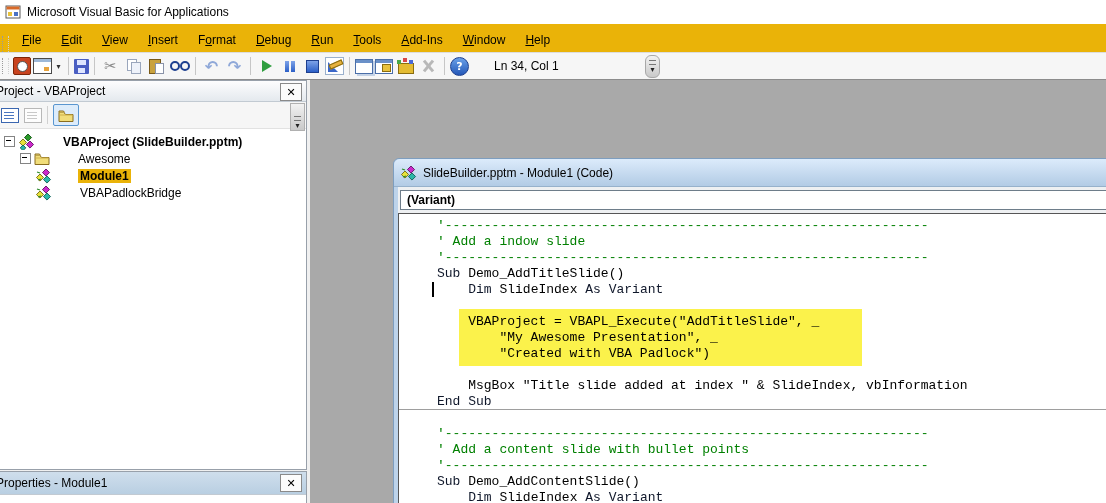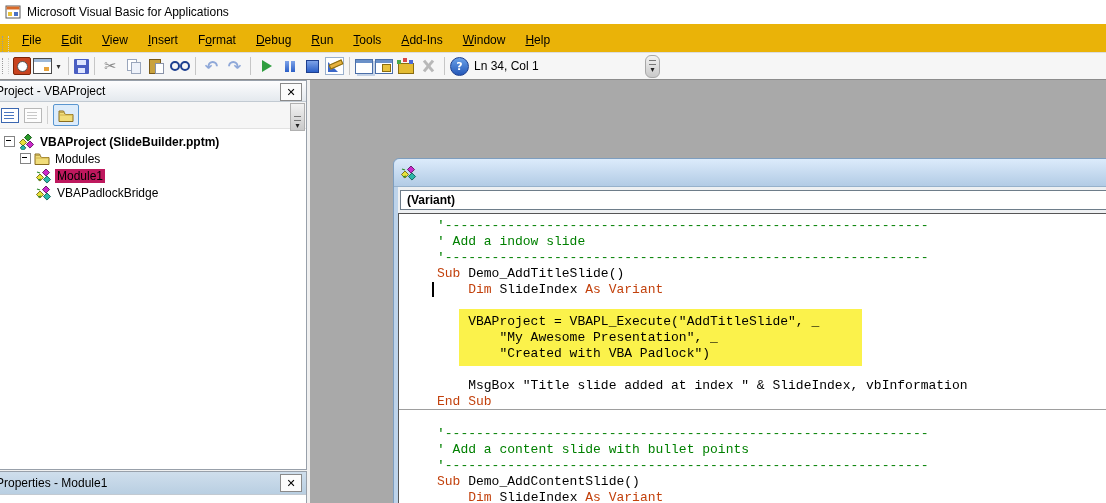--- a/index.html
+++ b/index.html
@@ -12,21 +12,21 @@
   .menubar{height:28px;background:#eab308;display:flex;align-items:flex-end;font-size:12px;}
   .grip{width:5px;height:16px;border-left:1px dotted #9a9a9a;border-right:1px dotted #cfcfcf;margin:0 3px 0 2px;}
   .menu-item{padding:5px 10px;cursor:default;}
   .menu-item u{text-decoration:underline;}
 
   
   .toolbar{height:26px;background:#f6f6f6;border-top:1px solid #dddddd;border-bottom:1px solid #b3b3b3;
            display:flex;align-items:center;position:relative;}
   #toolbar-groups{display:flex;align-items:center;}
   .tb-sep{width:1px;height:18px;background:#c6c6c6;margin:0 4px;}
-  .lncol{font-size:12px;margin-left:4px;white-space:nowrap;}
+  .lncol{font-size:12px;margin-left:24px;white-space:nowrap;}
   .tbi{width:21px;height:21px;display:inline-flex;align-items:center;justify-content:center;position:relative;
        flex:none;font-family:"DejaVu Sans",sans-serif;margin:0 1px;}
   .tb-dd{width:11px;height:20px;display:inline-flex;align-items:center;justify-content:center;font-size:8px;color:#333;}
   .tb-dd::before{content:"▾";}
   
   .tbi-host-app{background:#c8431f;border:1px solid #7e2507;border-radius:2px;width:16px;height:16px;}
   .tbi-host-app::after{content:"";width:9px;height:9px;background:#fff;border-radius:50%;border:1px solid #555;}
   .tbi-insert-userform{width:17px;height:14px;background:#fff;border:1px solid #4a4a4a;align-items:flex-start;}
   .tbi-insert-userform::before{content:"";width:100%;height:3px;background:#9db8d8;}
   .tbi-insert-userform::after{content:"";position:absolute;right:2px;bottom:2px;width:5px;height:4px;background:#e8a33d;}
@@ -97,39 +97,39 @@
   .pp-overflow::before{content:"";width:7px;height:3px;border-top:1px solid #777;border-bottom:1px solid #777;margin-bottom:2px;}
   .pp-overflow::after{content:"▾";font-size:8px;line-height:5px;color:#222;font-family:"DejaVu Sans",sans-serif;}
 
   .tree{font-size:12px;padding-top:4px;}
   .trow{height:17px;display:flex;align-items:center;gap:3px;white-space:nowrap;}
   .trow.r1{padding-left:8px;font-weight:bold;}
   .trow.r2{padding-left:24px;}
   .trow.r3,.trow.r4{padding-left:40px;}
   .expander{width:9px;height:9px;background:#fff;border:1px solid #848484;position:relative;flex:none;}
   .expander::before{content:"";position:absolute;left:1px;top:3px;width:5px;height:1px;background:#000;}
-  .tlabel{padding:0 2px;}
-  .tlabel.sel{background:#be185d;}
+  .tlabel{padding:0 2px;margin-left:23px;}
+  .tlabel.sel{background:#eab308;font-weight:bold;}
   .ticon{display:inline-flex;flex:none;}
 
   
   .codewin{position:absolute;left:393px;top:78px;width:720px;height:440px;background:#bdd3ea;
       border:1px solid #7e9ebf;border-radius:6px 0 0 0;padding-left:4px;box-sizing:border-box;}
   .cw-title{height:27px;margin-left:-4px;border-radius:6px 0 0 0;display:flex;align-items:center;gap:6px;padding-left:7px;
       background:linear-gradient(#dcebfb,#b2cbe5);border-bottom:1px solid #97b1cb;font-size:12px;}
   .cw-body{background:#eef0f2;height:calc(100% - 28px);}
   .combo-row{height:26px;padding:3px 0 0 2px;box-sizing:border-box;}
   .combo{height:20px;background:#fff;border:1px solid #6e7d8a;display:flex;align-items:center;padding-left:6px;
       font-weight:bold;font-size:12px;box-sizing:border-box;}
   .code-pane{position:relative;background:#fff;border-top:1px solid #565656;border-left:1px solid #565656;
       height:calc(100% - 26px);overflow:hidden;box-sizing:border-box;
       font-family:"Liberation Mono","DejaVu Sans Mono",monospace;font-size:13px;line-height:16px;}
   #code-lines{position:relative;padding:4px 0 0 38px;}
   .cl{height:16px;white-space:pre;position:relative;}
-  .cl .k{color:#c2410c;}
+  .cl .k{color:#0f172a;}
   .cl .c{color:#008000;}
   .proc-sep{height:1px;background:#9e9e9e;margin:-1px 0 0 -38px;}
   .hl-overlay{position:absolute;left:60px;width:403px;background:#fbf24b;z-index:0;}
   #code-lines{z-index:1;}
   .caret{position:absolute;left:33px;width:2px;height:15px;background:#000;z-index:2;}
 </style>
 </head>
 <body>
 
 <div class="screen">
@@ -235,21 +235,21 @@
           </div>
           <div class="trow r2">
             <span class="expander"></span>
             <span class="ticon">
                 <svg width="16" height="13" viewBox="0 0 16 13">
                   <path d="M1 3.5 h5 l1.5 2 H15 v7 H1 z" fill="#f1dd7a" stroke="#8a6d1f"></path>
                   <path d="M1 3.5 v-1.5 h4.5 l1 1.5" fill="#f1dd7a" stroke="#8a6d1f"></path>
                   <path d="M1.5 6 H14.5" stroke="#cdb04a" fill="none"></path>
                 </svg>
               </span>
-            <span class="tlabel">Modules</span>
+            <span class="tlabel">Awesome</span>
           </div>
           <div class="trow r3">
             <span class="ticon">
                 <svg width="16" height="16" viewBox="0 0 16 16">
                   <rect width="5" height="5" fill="#cc29cc" stroke="#5a0a5a" stroke-width="0.8" transform="translate(10 1) rotate(45)"></rect>
                   <rect width="5" height="5" fill="#e8e23a" stroke="#6a6008" stroke-width="0.8" transform="translate(4 6) rotate(45)"></rect>
                   <rect width="5" height="5" fill="#2ab8a8" stroke="#0a5a50" stroke-width="0.8" transform="translate(11 8) rotate(45)"></rect>
                   <path d="M1 4 L4 5 M2 12 L5 11" stroke="#2a8a2a" stroke-width="1.2" fill="none"></path>
                 </svg>
               </span>
@@ -281,20 +281,21 @@
     <div class="codewin">
       <div class="cw-title">
         <span class="ticon">
             <svg width="16" height="16" viewBox="0 0 16 16">
               <rect width="5" height="5" fill="#cc29cc" stroke="#5a0a5a" stroke-width="0.8" transform="translate(10 1) rotate(45)"></rect>
               <rect width="5" height="5" fill="#e8e23a" stroke="#6a6008" stroke-width="0.8" transform="translate(4 6) rotate(45)"></rect>
               <rect width="5" height="5" fill="#2ab8a8" stroke="#0a5a50" stroke-width="0.8" transform="translate(11 8) rotate(45)"></rect>
               <path d="M1 4 L4 5 M2 12 L5 11" stroke="#2a8a2a" stroke-width="1.2" fill="none"></path>
             </svg>
           </span>
+        <span>SlideBuilder.pptm - Module1 (Code)</span>
       </div>
       <div class="cw-body">
         <div class="combo-row">
           <div class="combo">
             <span>(Variant)</span>
           </div>
         </div>
         <div class="code-pane">
           <div class="hl-overlay" id="hl-overlay" style="top: 95px; height: 57px; background: rgb(251, 242, 75);"></div>
           <div class="caret" id="caret" style="top: 68px;"></div>

